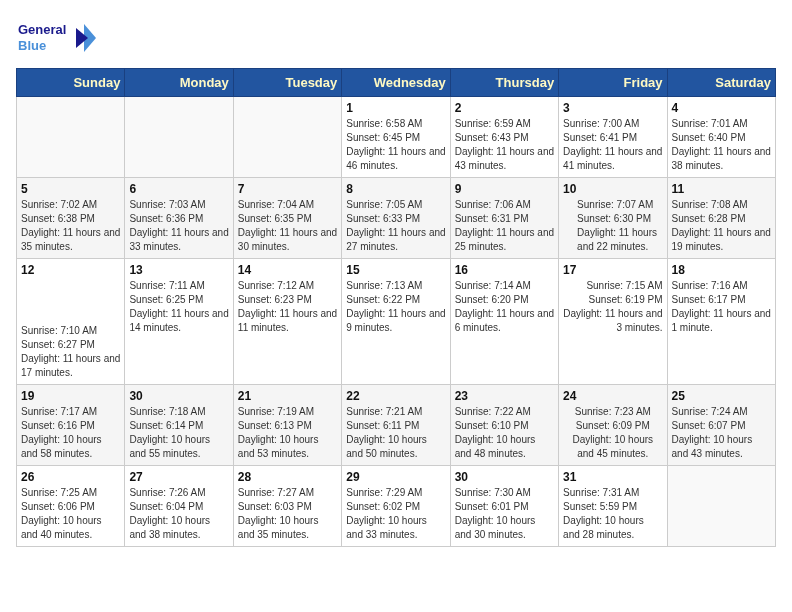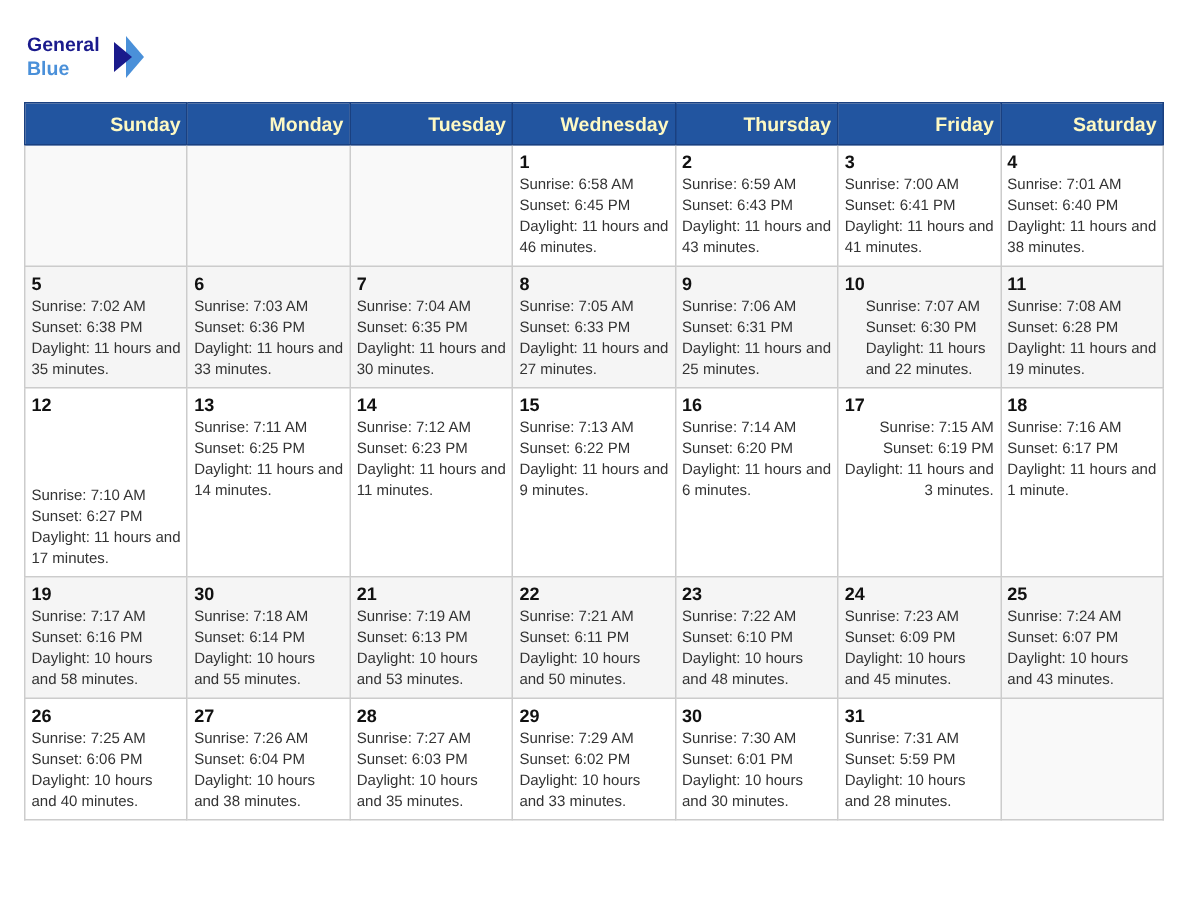--- a/index.html
+++ b/index.html
@@ -246,21 +246,21 @@
 Daylight: 10 hours and 50 minutes.</div>
         </td>
         <td>
           <div class="day-num">23</div>
           <div class="day-info" style="white-space: pre-line;">Sunrise: 7:22 AM
 Sunset: 6:10 PM
 Daylight: 10 hours and 48 minutes.</div>
         </td>
         <td>
           <div class="day-num">24</div>
-          <div class="day-info" style="white-space: pre-line;">Sunrise: 7:23 AM
+          <div class="day-info" style="white-space: pre-line; text-align: center;">Sunrise: 7:23 AM
 Sunset: 6:09 PM
 Daylight: 10 hours and 45 minutes.</div>
         </td>
         <td>
           <div class="day-num">25</div>
           <div class="day-info" style="white-space: pre-line;">Sunrise: 7:24 AM
 Sunset: 6:07 PM
 Daylight: 10 hours and 43 minutes.</div>
         </td>
       </tr>

